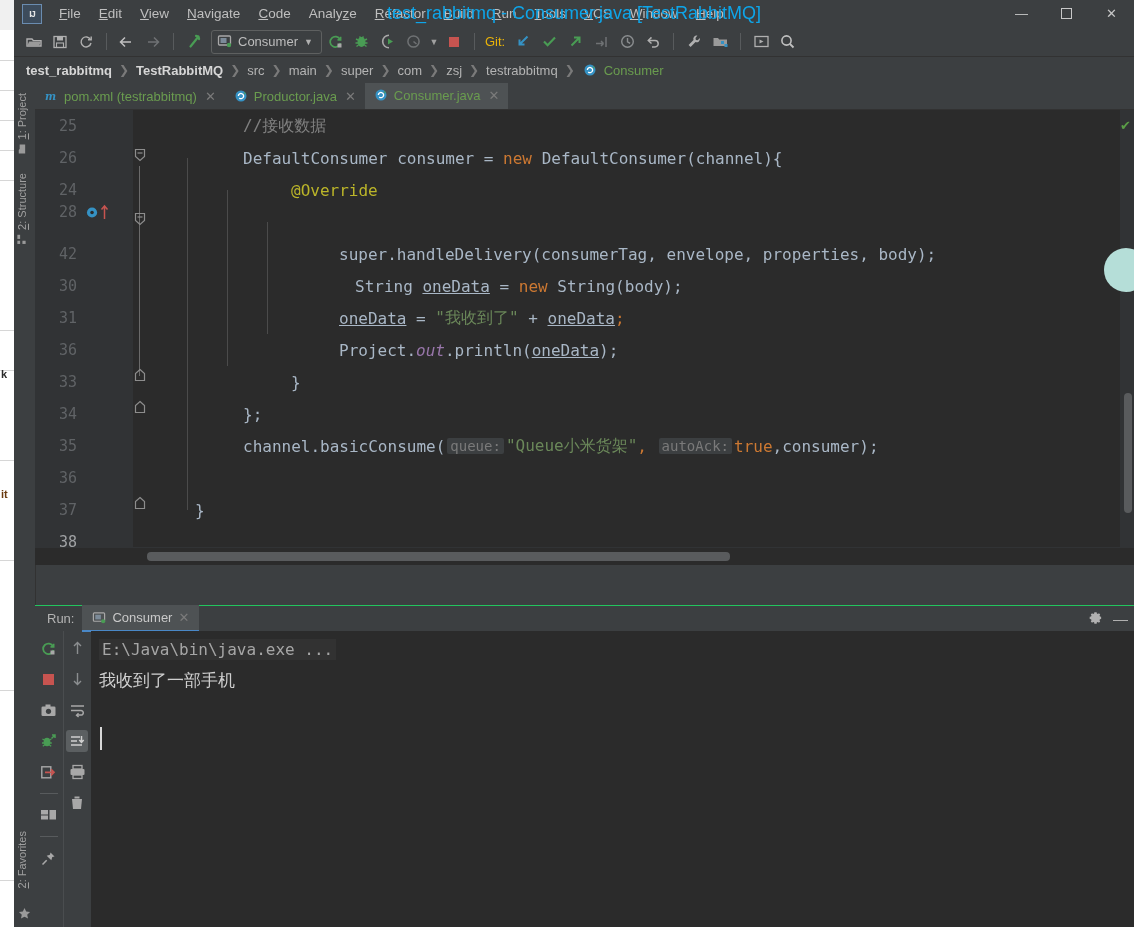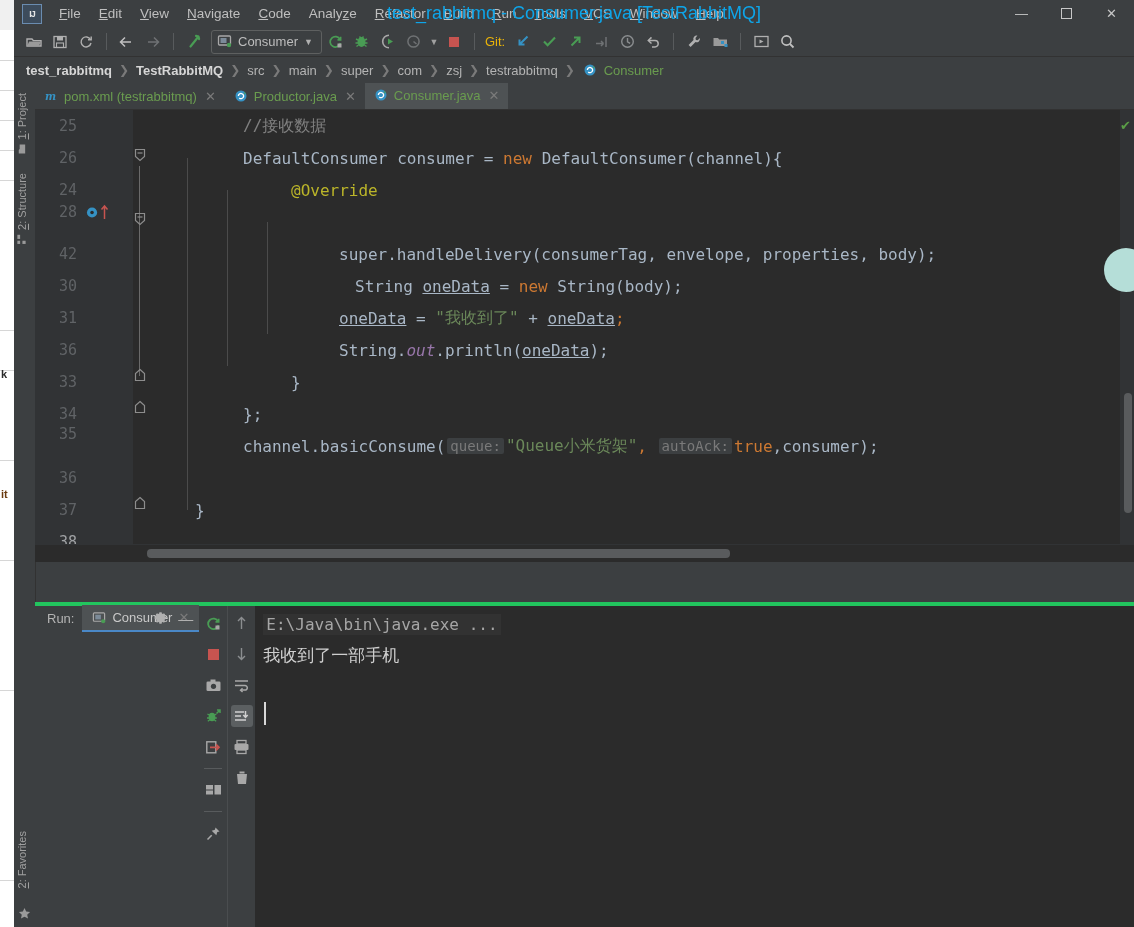--- a/index.html
+++ b/index.html
@@ -90,21 +90,21 @@
   .checkok{position:absolute;right:3px;top:8px;color:#5a9e47;font-size:13px;}
   .vscroll{position:absolute;right:2px;width:8px;border-radius:4px;background:#595b5d;}
   .bubble{position:absolute;border-radius:50%;background:#b5ded8;}
 
   
   .hscrollwrap{height:17px;background:#2b2b2b;position:relative;border-top:1px solid #313335;}
   .hscrollwrap .track{position:absolute;left:112px;right:14px;top:4px;height:9px;}
   .hscrollwrap .thumb{position:absolute;left:0;top:0;height:9px;border-radius:4px;background:#595b5d;}
 
   
-  .runwin{height:322px;background:#3c3f41;display:flex;flex-direction:row;border-top:4px solid #22c55e;margin-top:40px;}
+  .runwin{height:322px;background:#3c3f41;display:flex;flex-direction:column;border-top:1px solid #22c55e;margin-top:40px;}
   .runheader{height:25px;display:flex;align-items:center;background:#3c3f41;position:relative;}
   .runheader .rlbl{color:#b4b4b4;font-size:13px;padding:0 8px 0 12px;}
   .runtab{display:flex;align-items:center;gap:6px;height:25px;padding:0 10px;background:#4e5254;border-bottom:2px solid #4a88c7;color:#c9c9c9;font-size:13px;}
   .runtab .x{color:#7b7b7b;}
   .runhdr-right{position:absolute;right:6px;top:0;height:25px;display:flex;align-items:center;gap:10px;}
   .runbody{flex:1;display:flex;}
   .runtools{width:56px;background:#3c3f41;display:flex;}
   .runtoolcol{width:28px;display:flex;flex-direction:column;align-items:center;padding-top:6px;gap:9px;}
   .rtbtn{width:22px;height:22px;display:flex;align-items:center;justify-content:center;border-radius:3px;}
   .rtbtn.sel{background:#5b5f61;}
@@ -436,21 +436,21 @@
               </div>
             <div class="gutterline" style="top:224px">
                 <span class="lnum">36</span>
               </div>
             <div class="gutterline" style="top:256px">
                 <span class="lnum">33</span>
               </div>
             <div class="gutterline" style="top:288px">
                 <span class="lnum">34</span>
               </div>
-            <div class="gutterline" style="top:308px">
+            <div class="gutterline" style="top:320px">
                 <span class="lnum">35</span>
               </div>
             <div class="gutterline" style="top:352px">
                 <span class="lnum">36</span>
               </div>
             <div class="gutterline" style="top:384px">
                 <span class="lnum">37</span>
               </div>
             <div class="gutterline" style="top:416px">
                 <span class="lnum" style="color:#a1a3a5">38</span>
@@ -502,21 +502,21 @@
 
             <div class="cline" style="top:64px;left:144px"><span class="an">@Override</span></div>
 
 
             <div class="cline" style="top:128px;left:192px"><span class="ty">super.handleDelivery(consumerTag, envelope, properties, body);</span></div>
 
             <div class="cline" style="top:160px;left:208px"><span class="ty">String </span><span class="loc">oneData</span><span class="ty"> = </span><span class="k">new</span><span class="ty"> String(body);</span></div>
 
             <div class="cline" style="top:192px;left:192px"><span class="loc">oneData</span><span class="ty"> = </span><span class="st">"我收到了"</span><span class="ty"> + </span><span class="loc">oneData</span><span class="k">;</span></div>
 
-            <div class="cline" style="top:224px;left:192px"><span class="ty">String.</span><span class="fld">out</span><span class="ty">.println(</span><span class="loc">oneData</span><span class="ty">);</span></div>
+            <div class="cline" style="top:224px;left:192px"><span class="ty">Project.</span><span class="fld">out</span><span class="ty">.println(</span><span class="loc">oneData</span><span class="ty">);</span></div>
 
             <div class="cline" style="top:256px;left:144px"><span class="ty">}</span></div>
 
             <div class="cline" style="top:288px;left:96px"><span class="ty">};</span></div>
 
             <div class="cline" style="top:320px;left:96px"><span class="ty">channel.basicConsume(</span><span class="hint" style="margin:0 2px">queue:</span><span class="st">"Queue小米货架"</span><span class="k">, </span><span class="hint" style="margin:0 2px">autoAck:</span><span class="k">true</span><span class="ty">,consumer);</span></div>
 
             <div class="cline" style="top:384px;left:48px"><span class="ty">}</span></div>
           </div>
 

